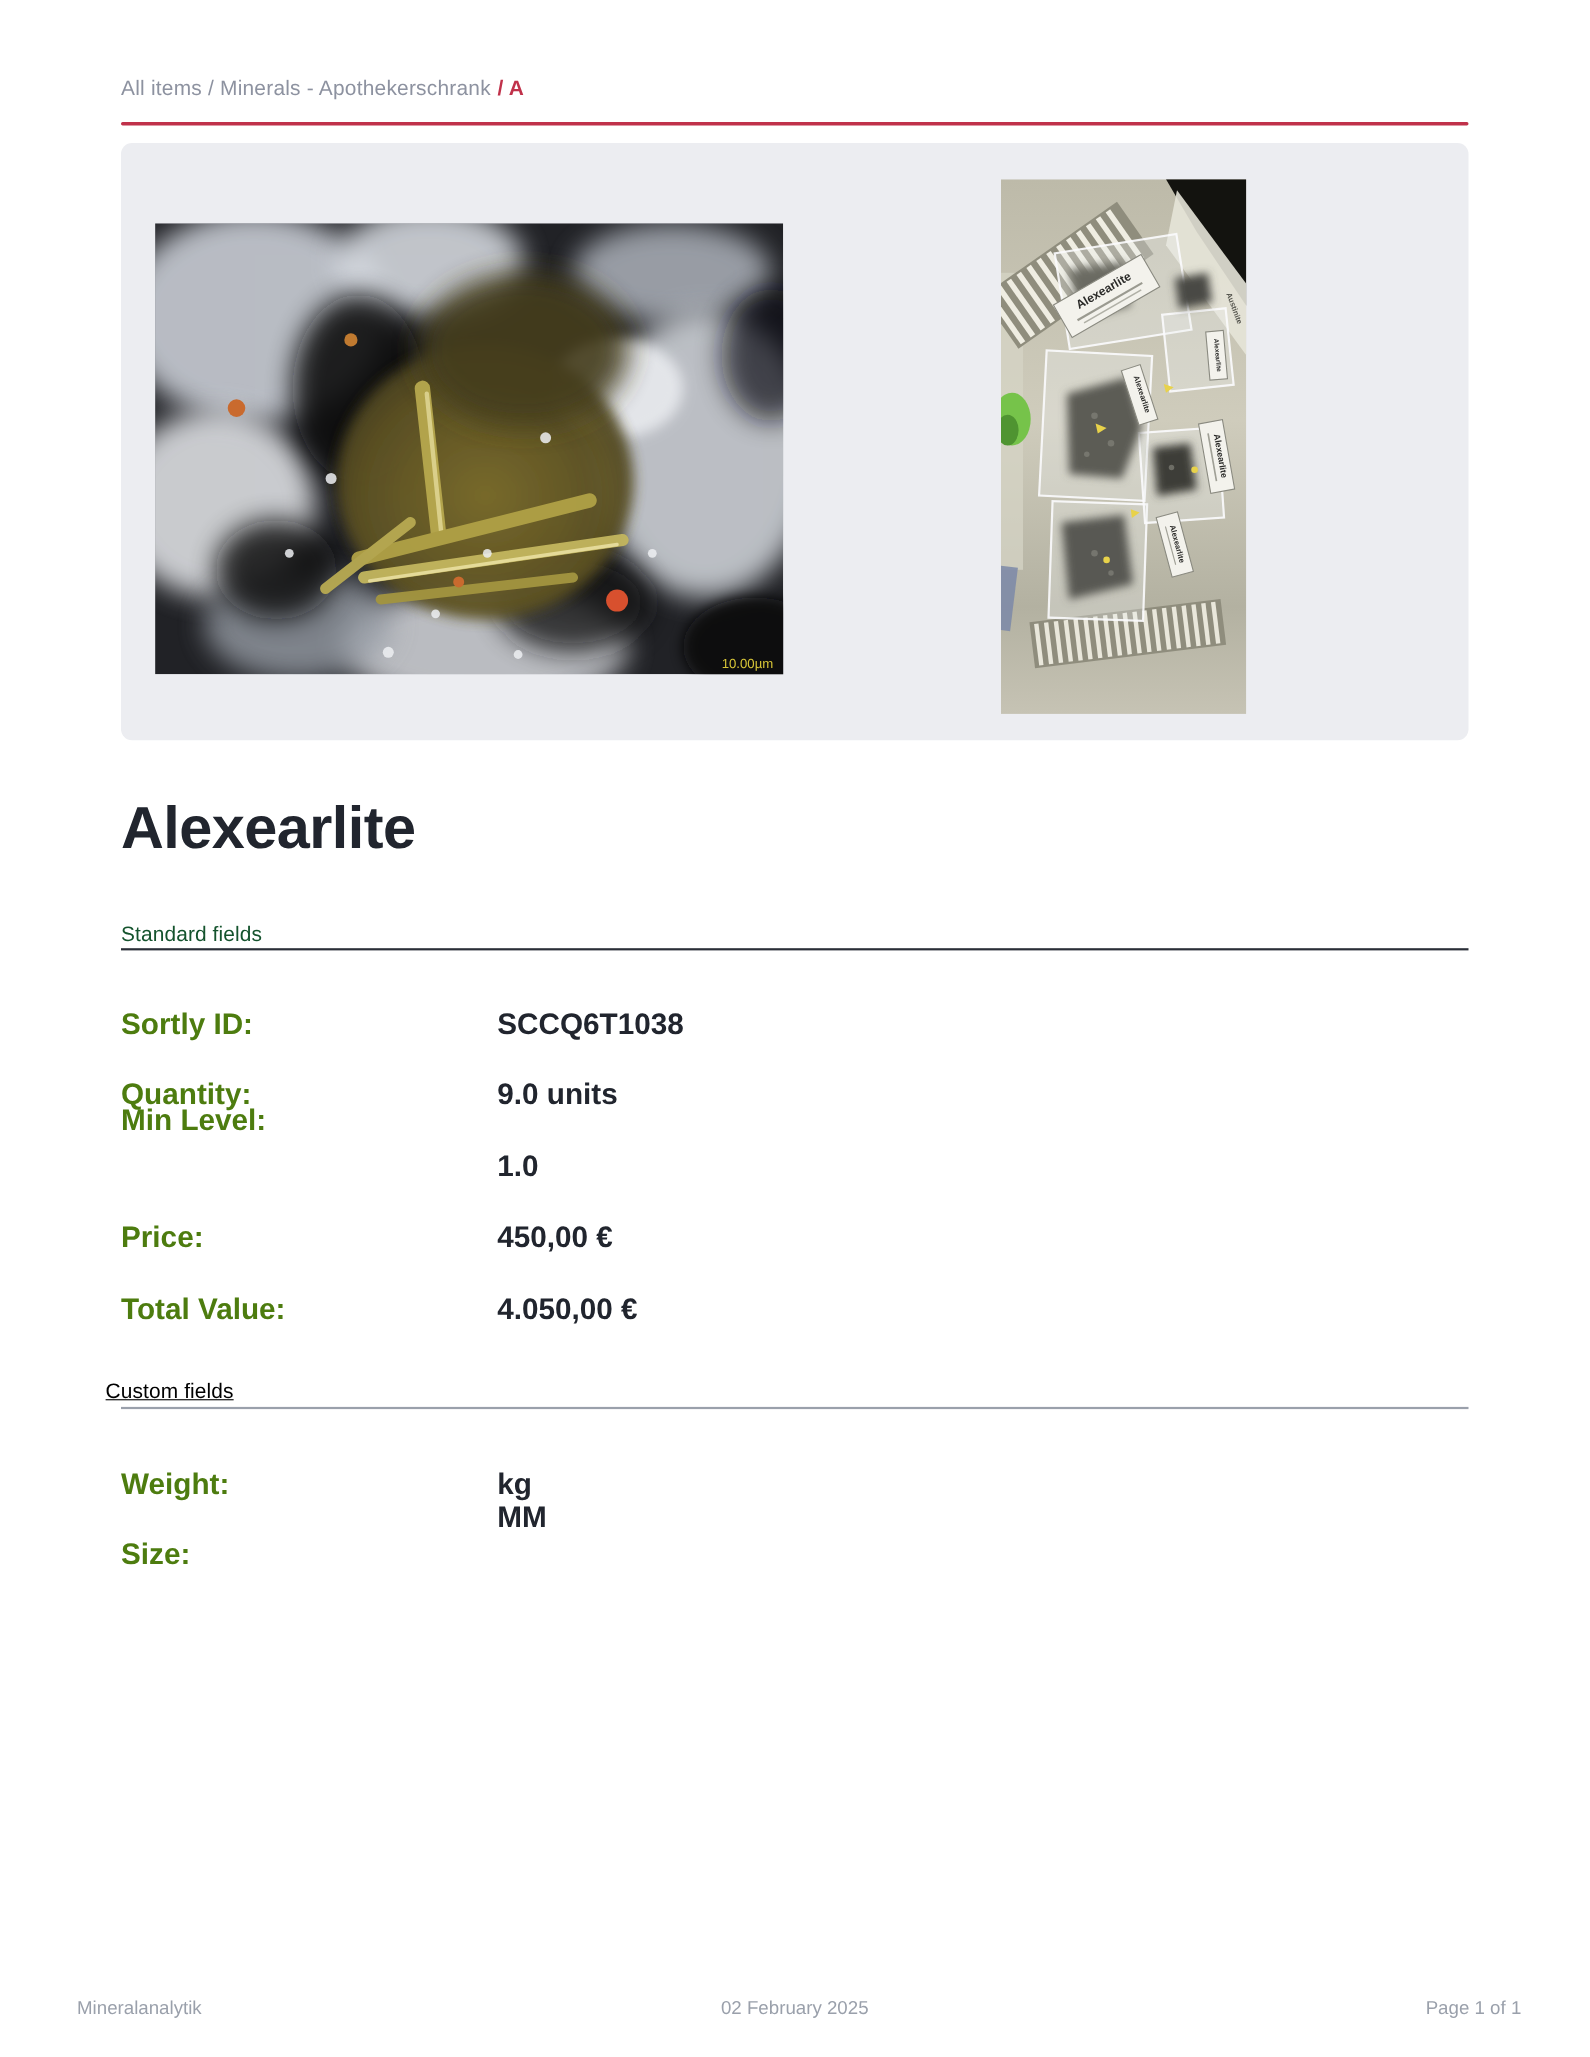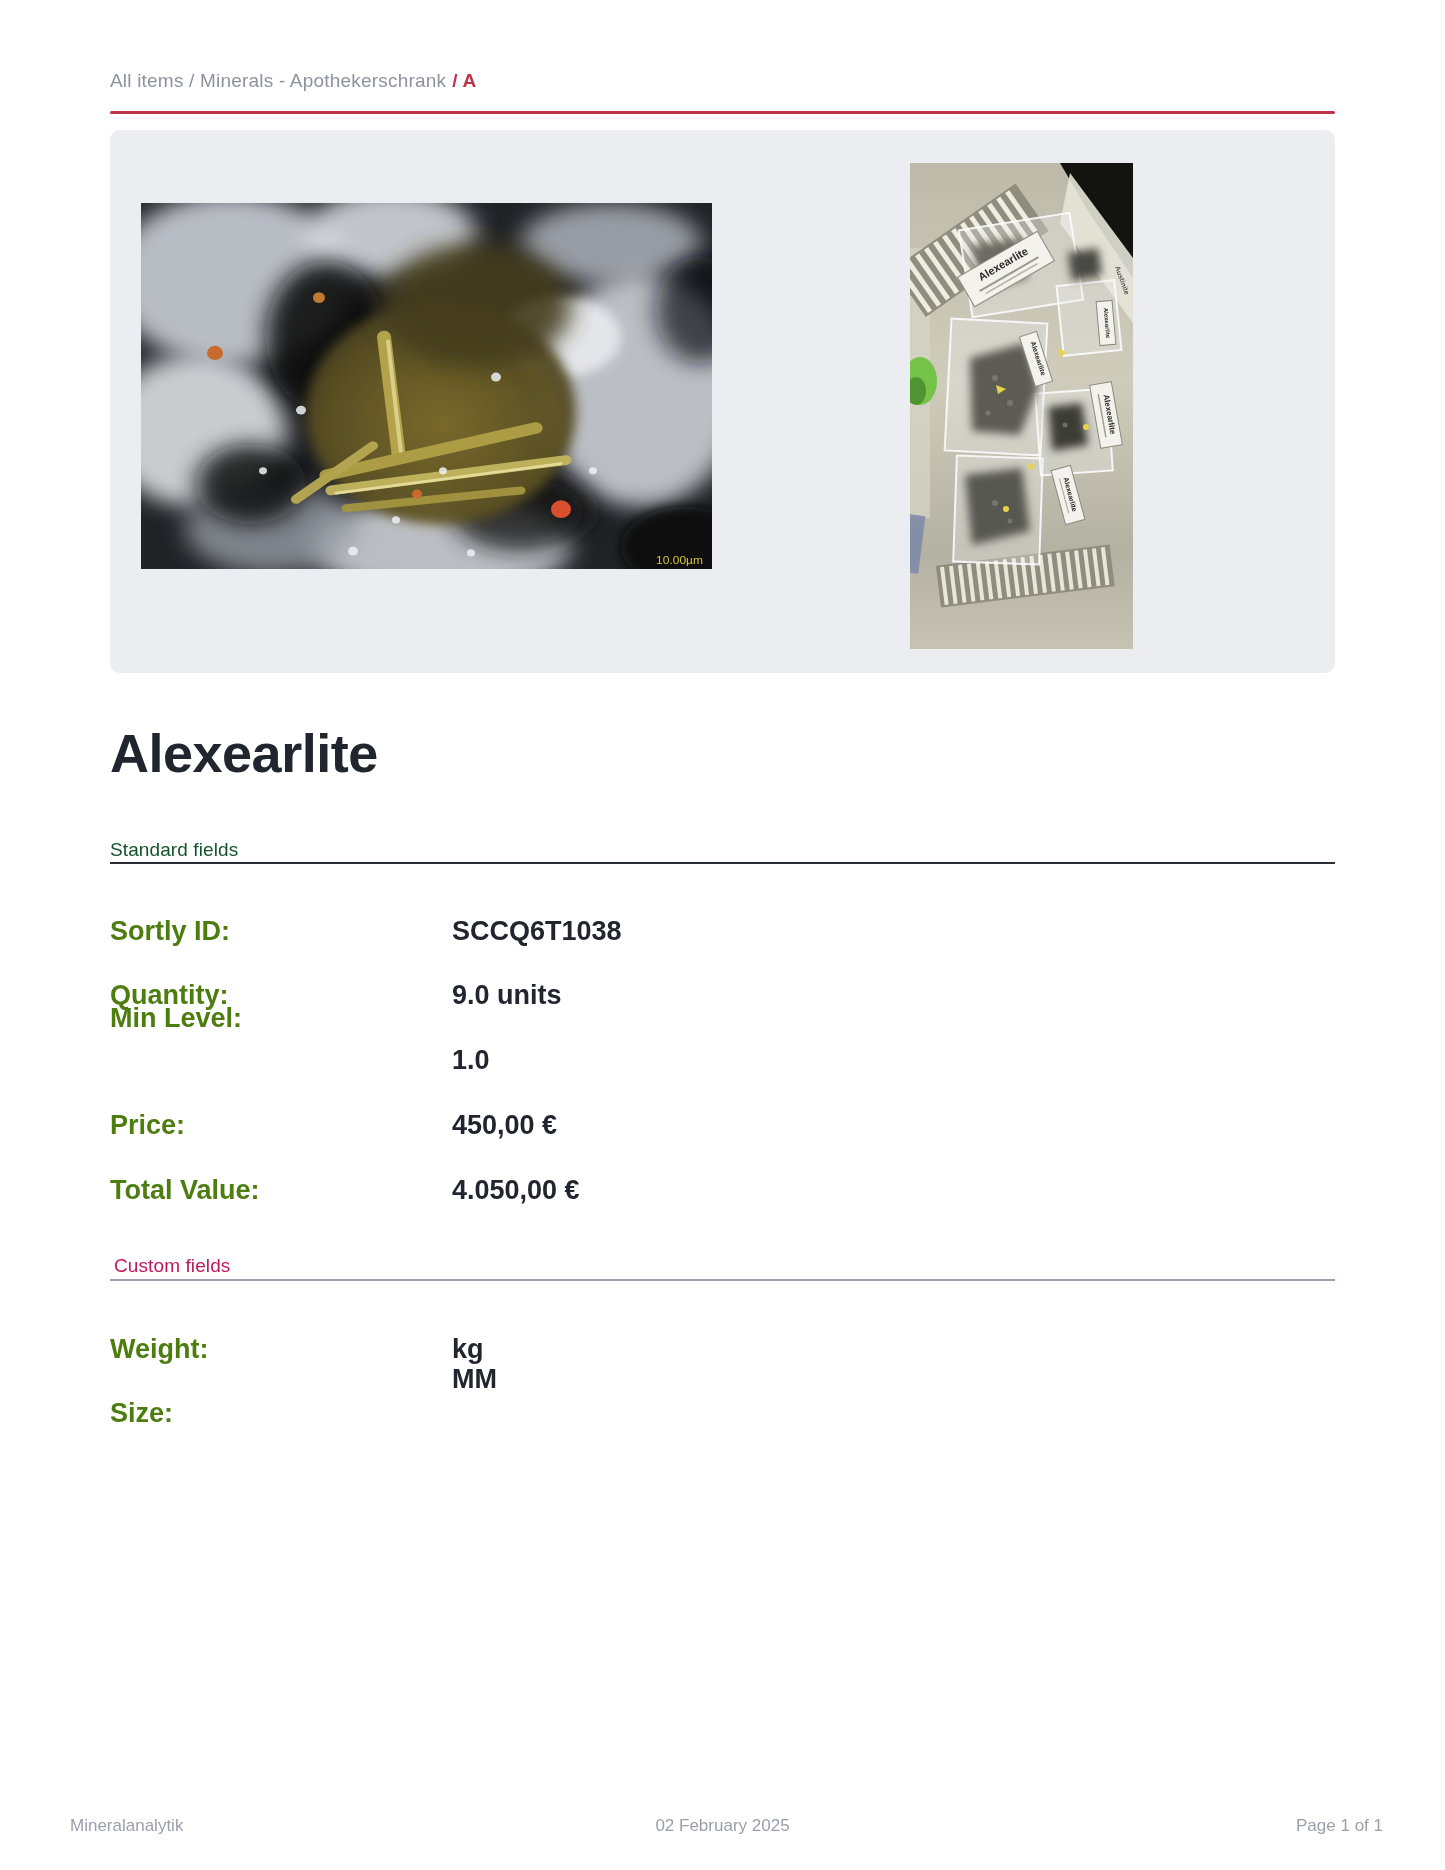--- a/index.html
+++ b/index.html
@@ -8,28 +8,28 @@
     font-family:"Liberation Sans", sans-serif;color:#21252e;overflow:hidden;
   }
   .abs{position:absolute;}
   
   .breadcrumb{left:110px;top:70px;font-size:19px;letter-spacing:.2px;white-space:nowrap;}
   .crumb-path{color:#8d92a0;}
   .crumb-current{color:#c0314a;font-weight:700;margin-left:6px;}
   .rule-red{left:110px;top:111px;width:1225px;height:3px;background:#c0314a;border-radius:2px;}
   
   .panel{left:110px;top:130px;width:1225px;height:543px;background:#ecedf1;border-radius:10px;}
-  .photo-left{left:141px;top:203px;width:571px;height:366px;}
+  .photo-left{left:141px;top:203px;width:571px;height:410px;}
   .photo-right{left:910px;top:163px;width:223px;height:486px;}
   .photo-left svg,.photo-right svg{display:block;width:100%;height:100%;}
   
   .title{left:110px;top:722px;font-size:54px;font-weight:700;letter-spacing:-.5px;color:#21252e;}
   .section-head{font-size:19px;letter-spacing:.1px;}
   .standard-head{left:110px;top:839px;color:#14532d;}
-  .custom-head{left:114px;top:1255px;color:#be185d;}
+  .custom-head{left:96px;top:1255px;color:#000000;text-decoration:underline;}
   .rule-dark{left:110px;top:862px;width:1225px;height:2px;background:#2a2e37;}
   .rule-gray{left:110px;top:1279px;width:1225px;height:2px;background:#9aa0ab;}
   .row-label{left:110px;font-size:27px;font-weight:700;color:#4d7c0f;white-space:nowrap;}
   .row-value{left:452px;font-size:27px;font-weight:700;color:#21252e;white-space:nowrap;}
   
   .footer-left{left:70px;top:1816px;font-size:17px;color:#9aa0ab;}
   .footer-center{left:0;top:1816px;width:1445px;text-align:center;font-size:17px;color:#9aa0ab;}
   .footer-right{right:62px;top:1816px;font-size:17px;color:#9aa0ab;}
 </style>
 </head>

